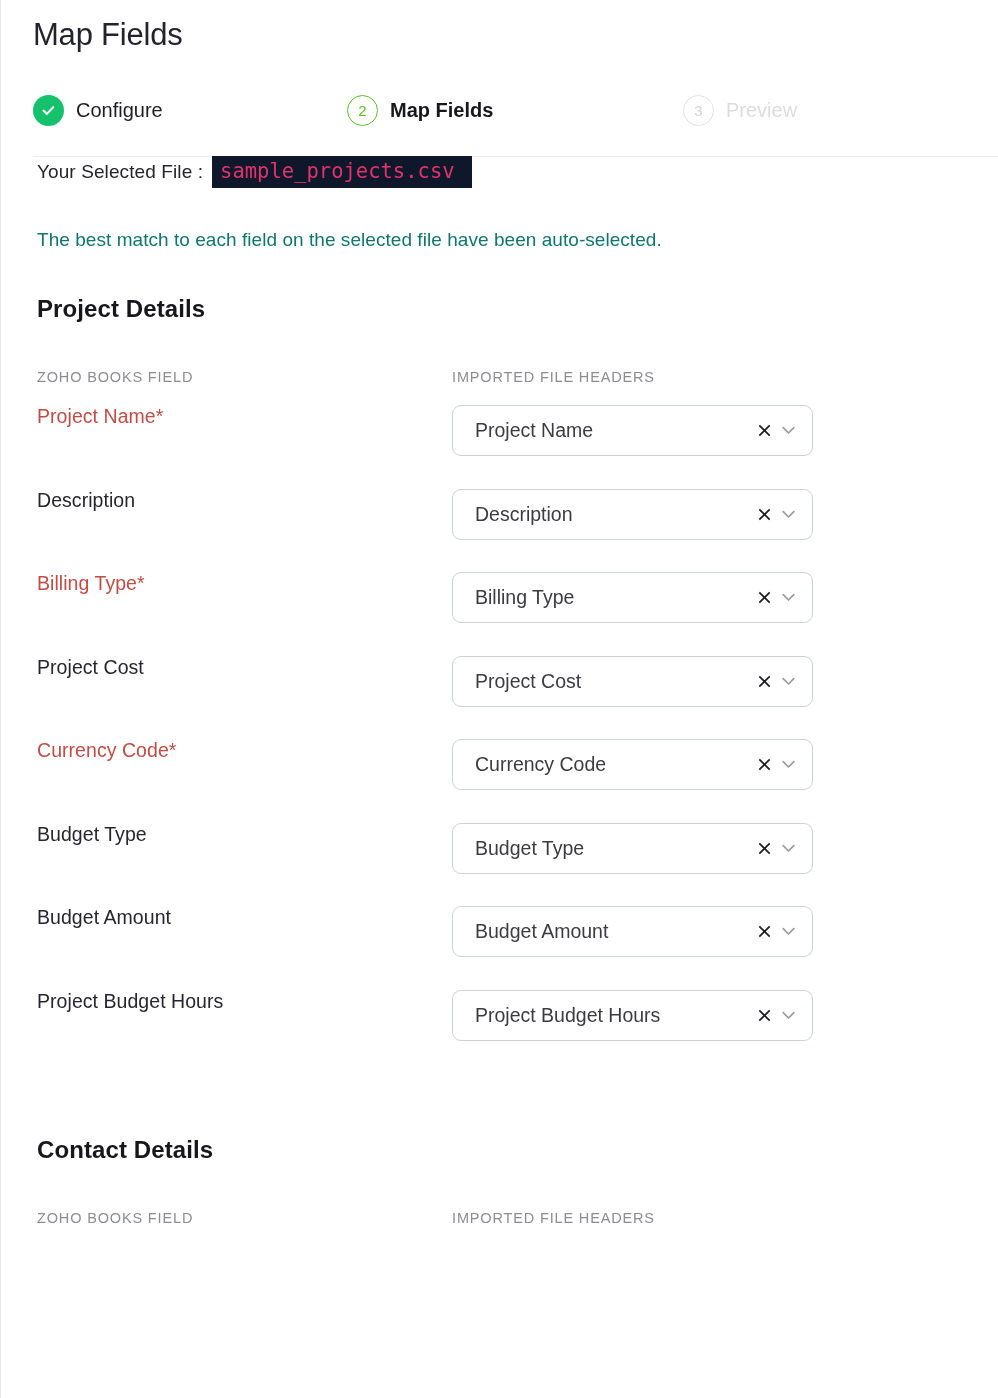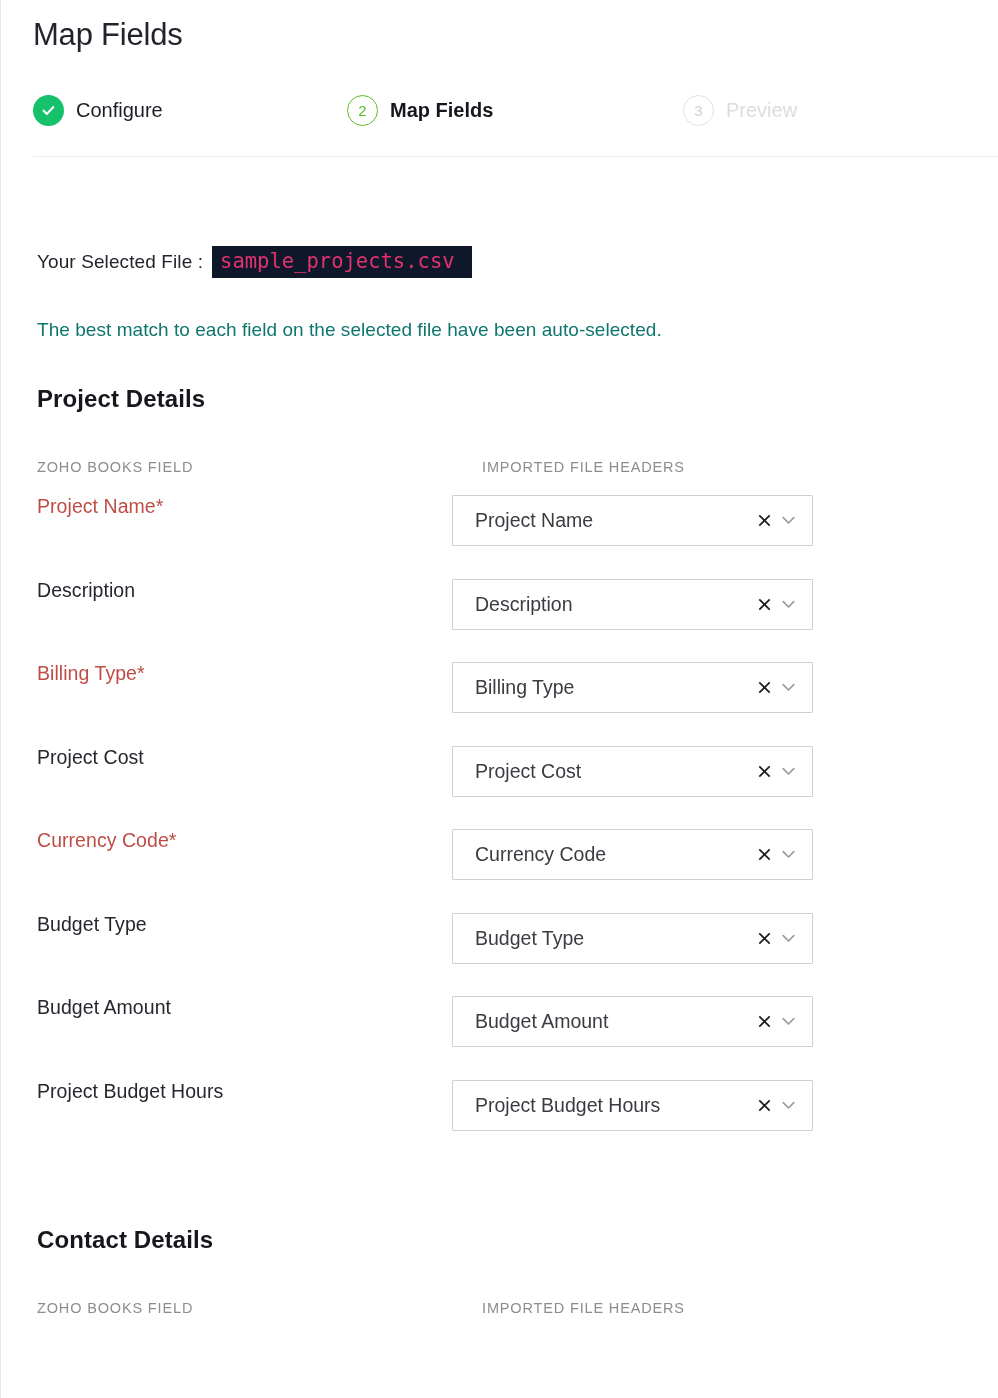--- a/index.html
+++ b/index.html
@@ -92,21 +92,20 @@
     background: #eceded;
     width: 998px;
   }
 
   
   .content { padding: 0 0 0 37px; }
 
   .selected-file-row {
     display: flex;
     align-items: center;
-    margin-top: 90px;
     height: 30px;
   }
 
   .selected-file-label {
     font-size: 19px;
     color: #24242c;
     letter-spacing: 0.1px;
   }
 
   .selected-file-name {
@@ -130,21 +129,20 @@
     margin-top: 44px;
     font-size: 24px;
     font-weight: 700;
     color: #16161d;
     letter-spacing: 0.1px;
   }
 
   .col-headers {
     display: flex;
     margin-top: 46px;
-    gap: 30px;
   }
 
   .col-head {
     font-size: 14.5px;
     letter-spacing: 0.85px;
     color: #8b8d91;
     text-transform: uppercase;
   }
   .col-head.zoho     { width: 415px; }
   .col-head.imported { width: 400px; }
@@ -162,21 +160,21 @@
     font-size: 19.5px;
     color: #26262e;
     letter-spacing: 0.05px;
   }
   .row-label.required { color: #bf4c45; }
 
   .select-box {
     width: 361px;
     height: 51px;
     border: 1px solid #ccd1d7;
-    border-radius: 1px;
+    border-radius: 9px;
     background: #ffffff;
     display: flex;
     align-items: center;
     padding: 0 14px 0 22px;
   }
 
   .select-value {
     flex: 1 1 auto;
     font-size: 19.5px;
     color: #3b3b42;

